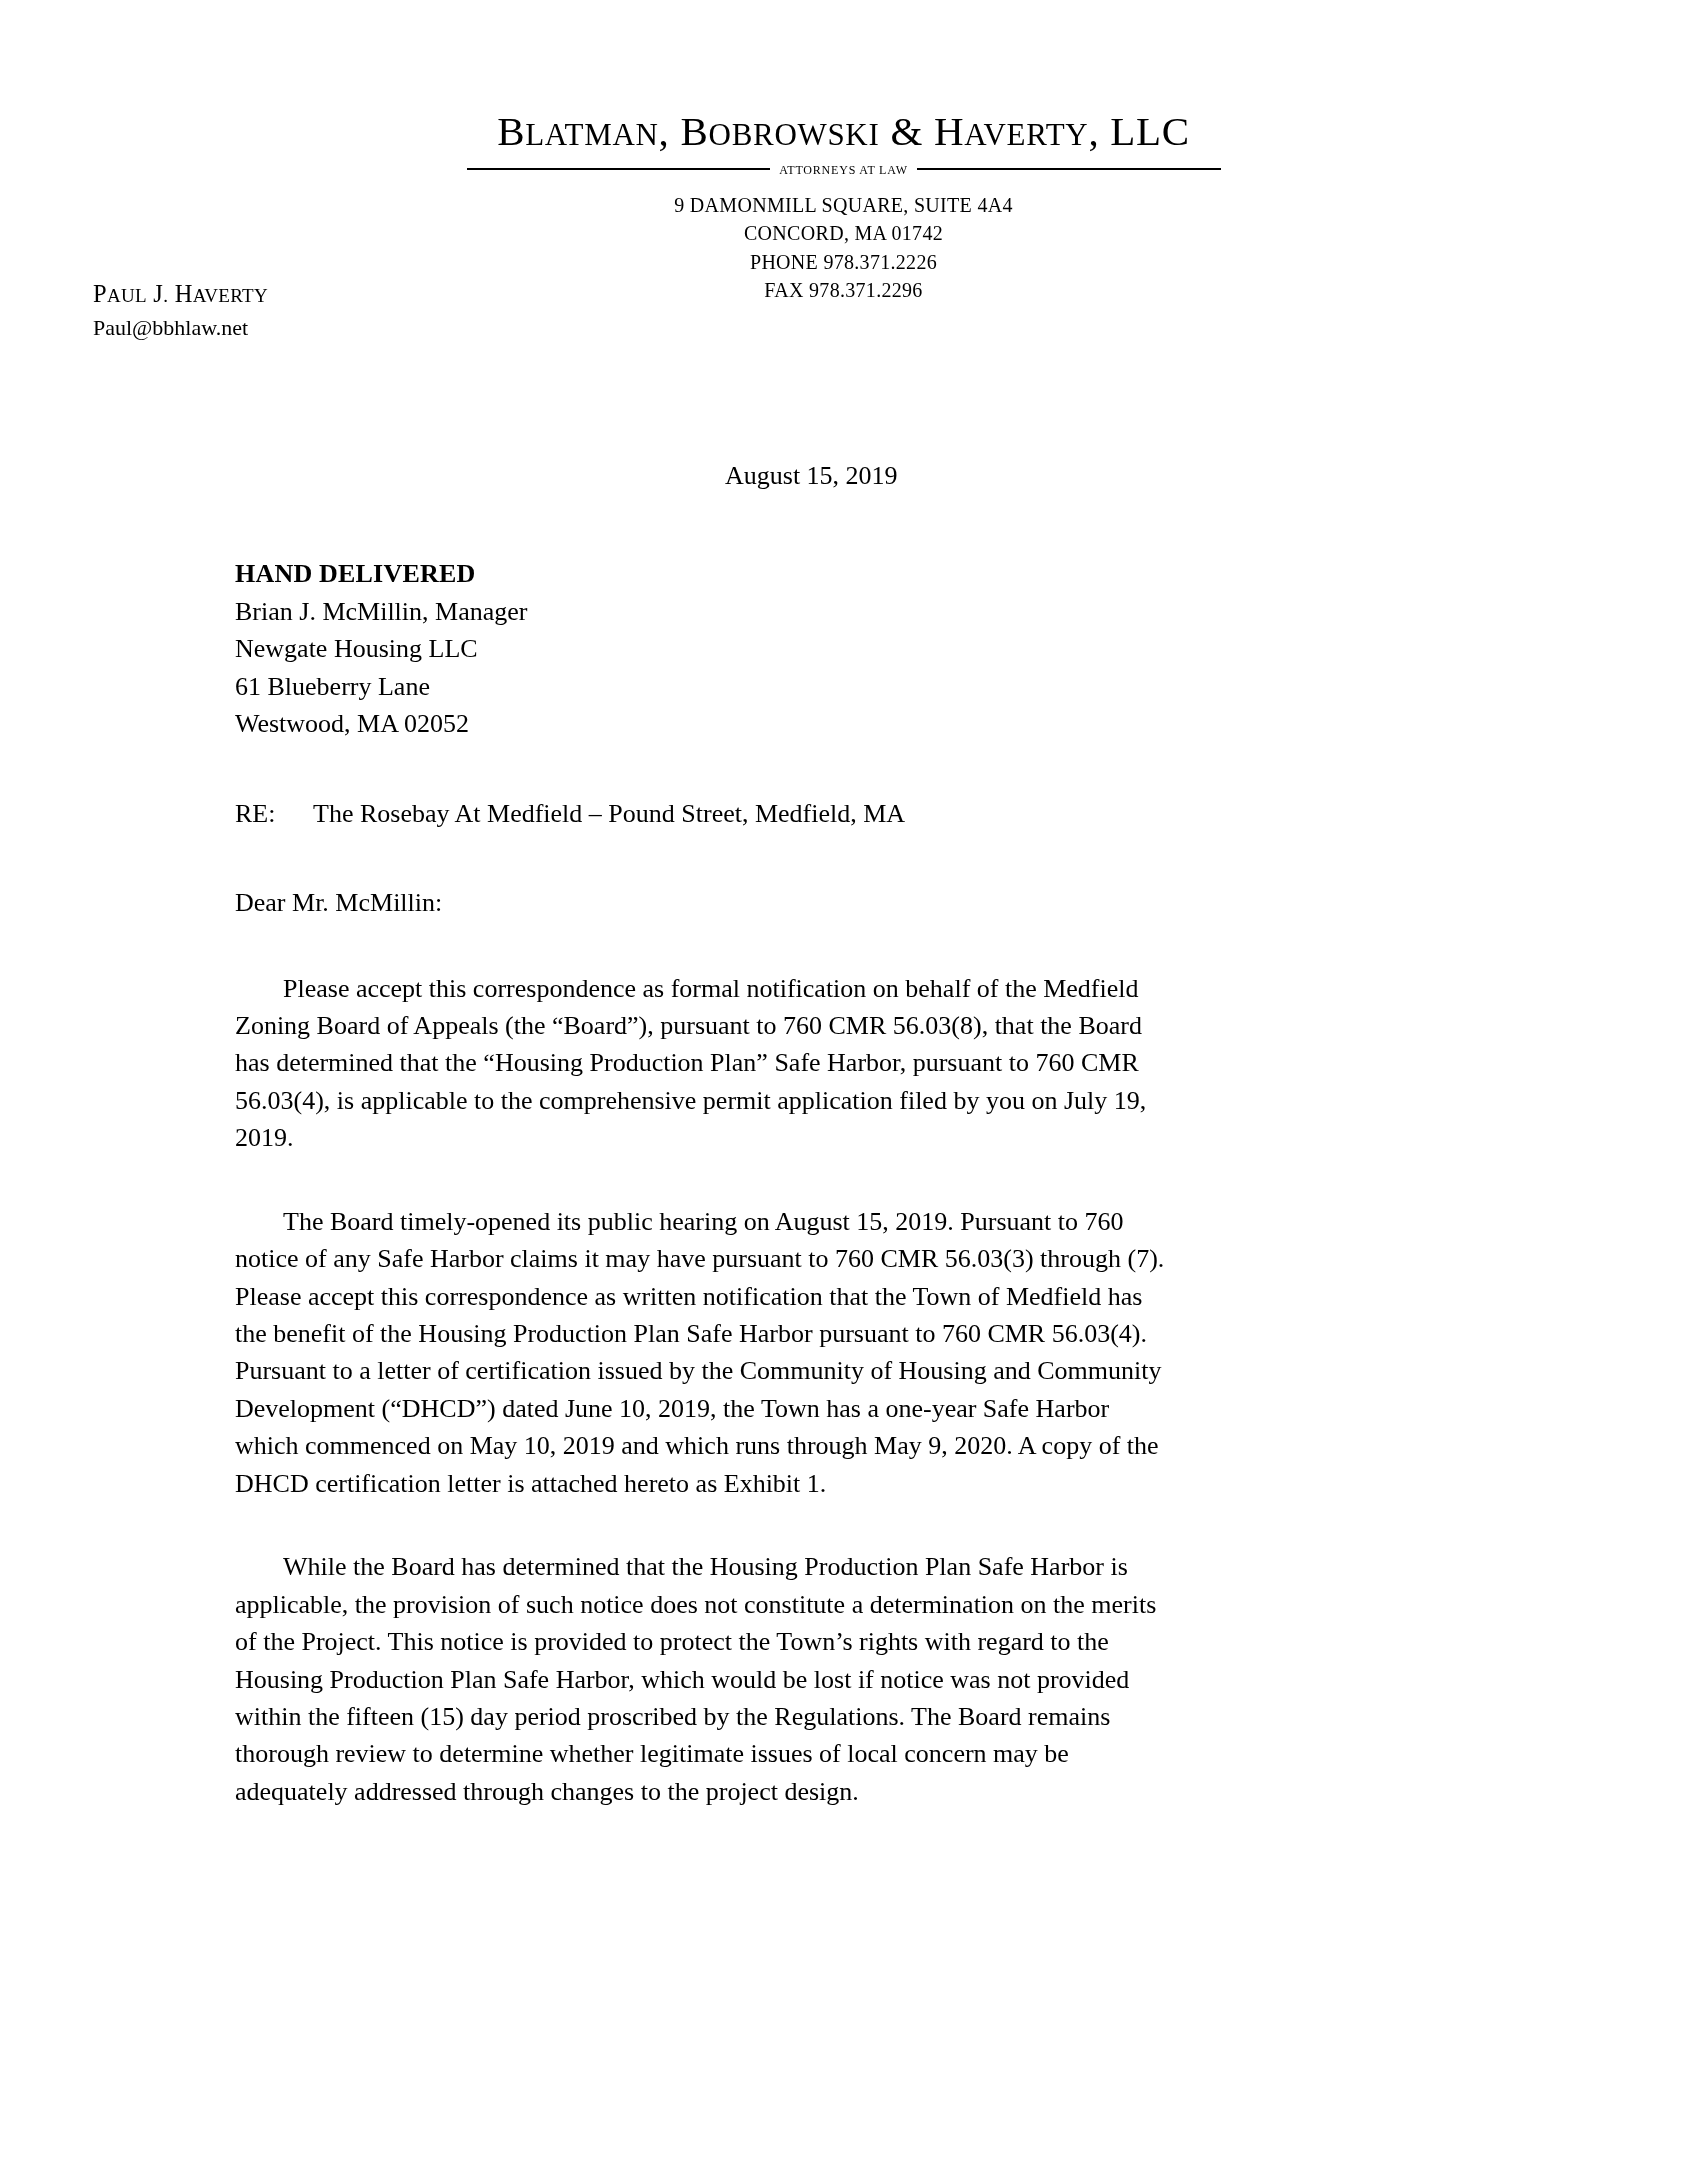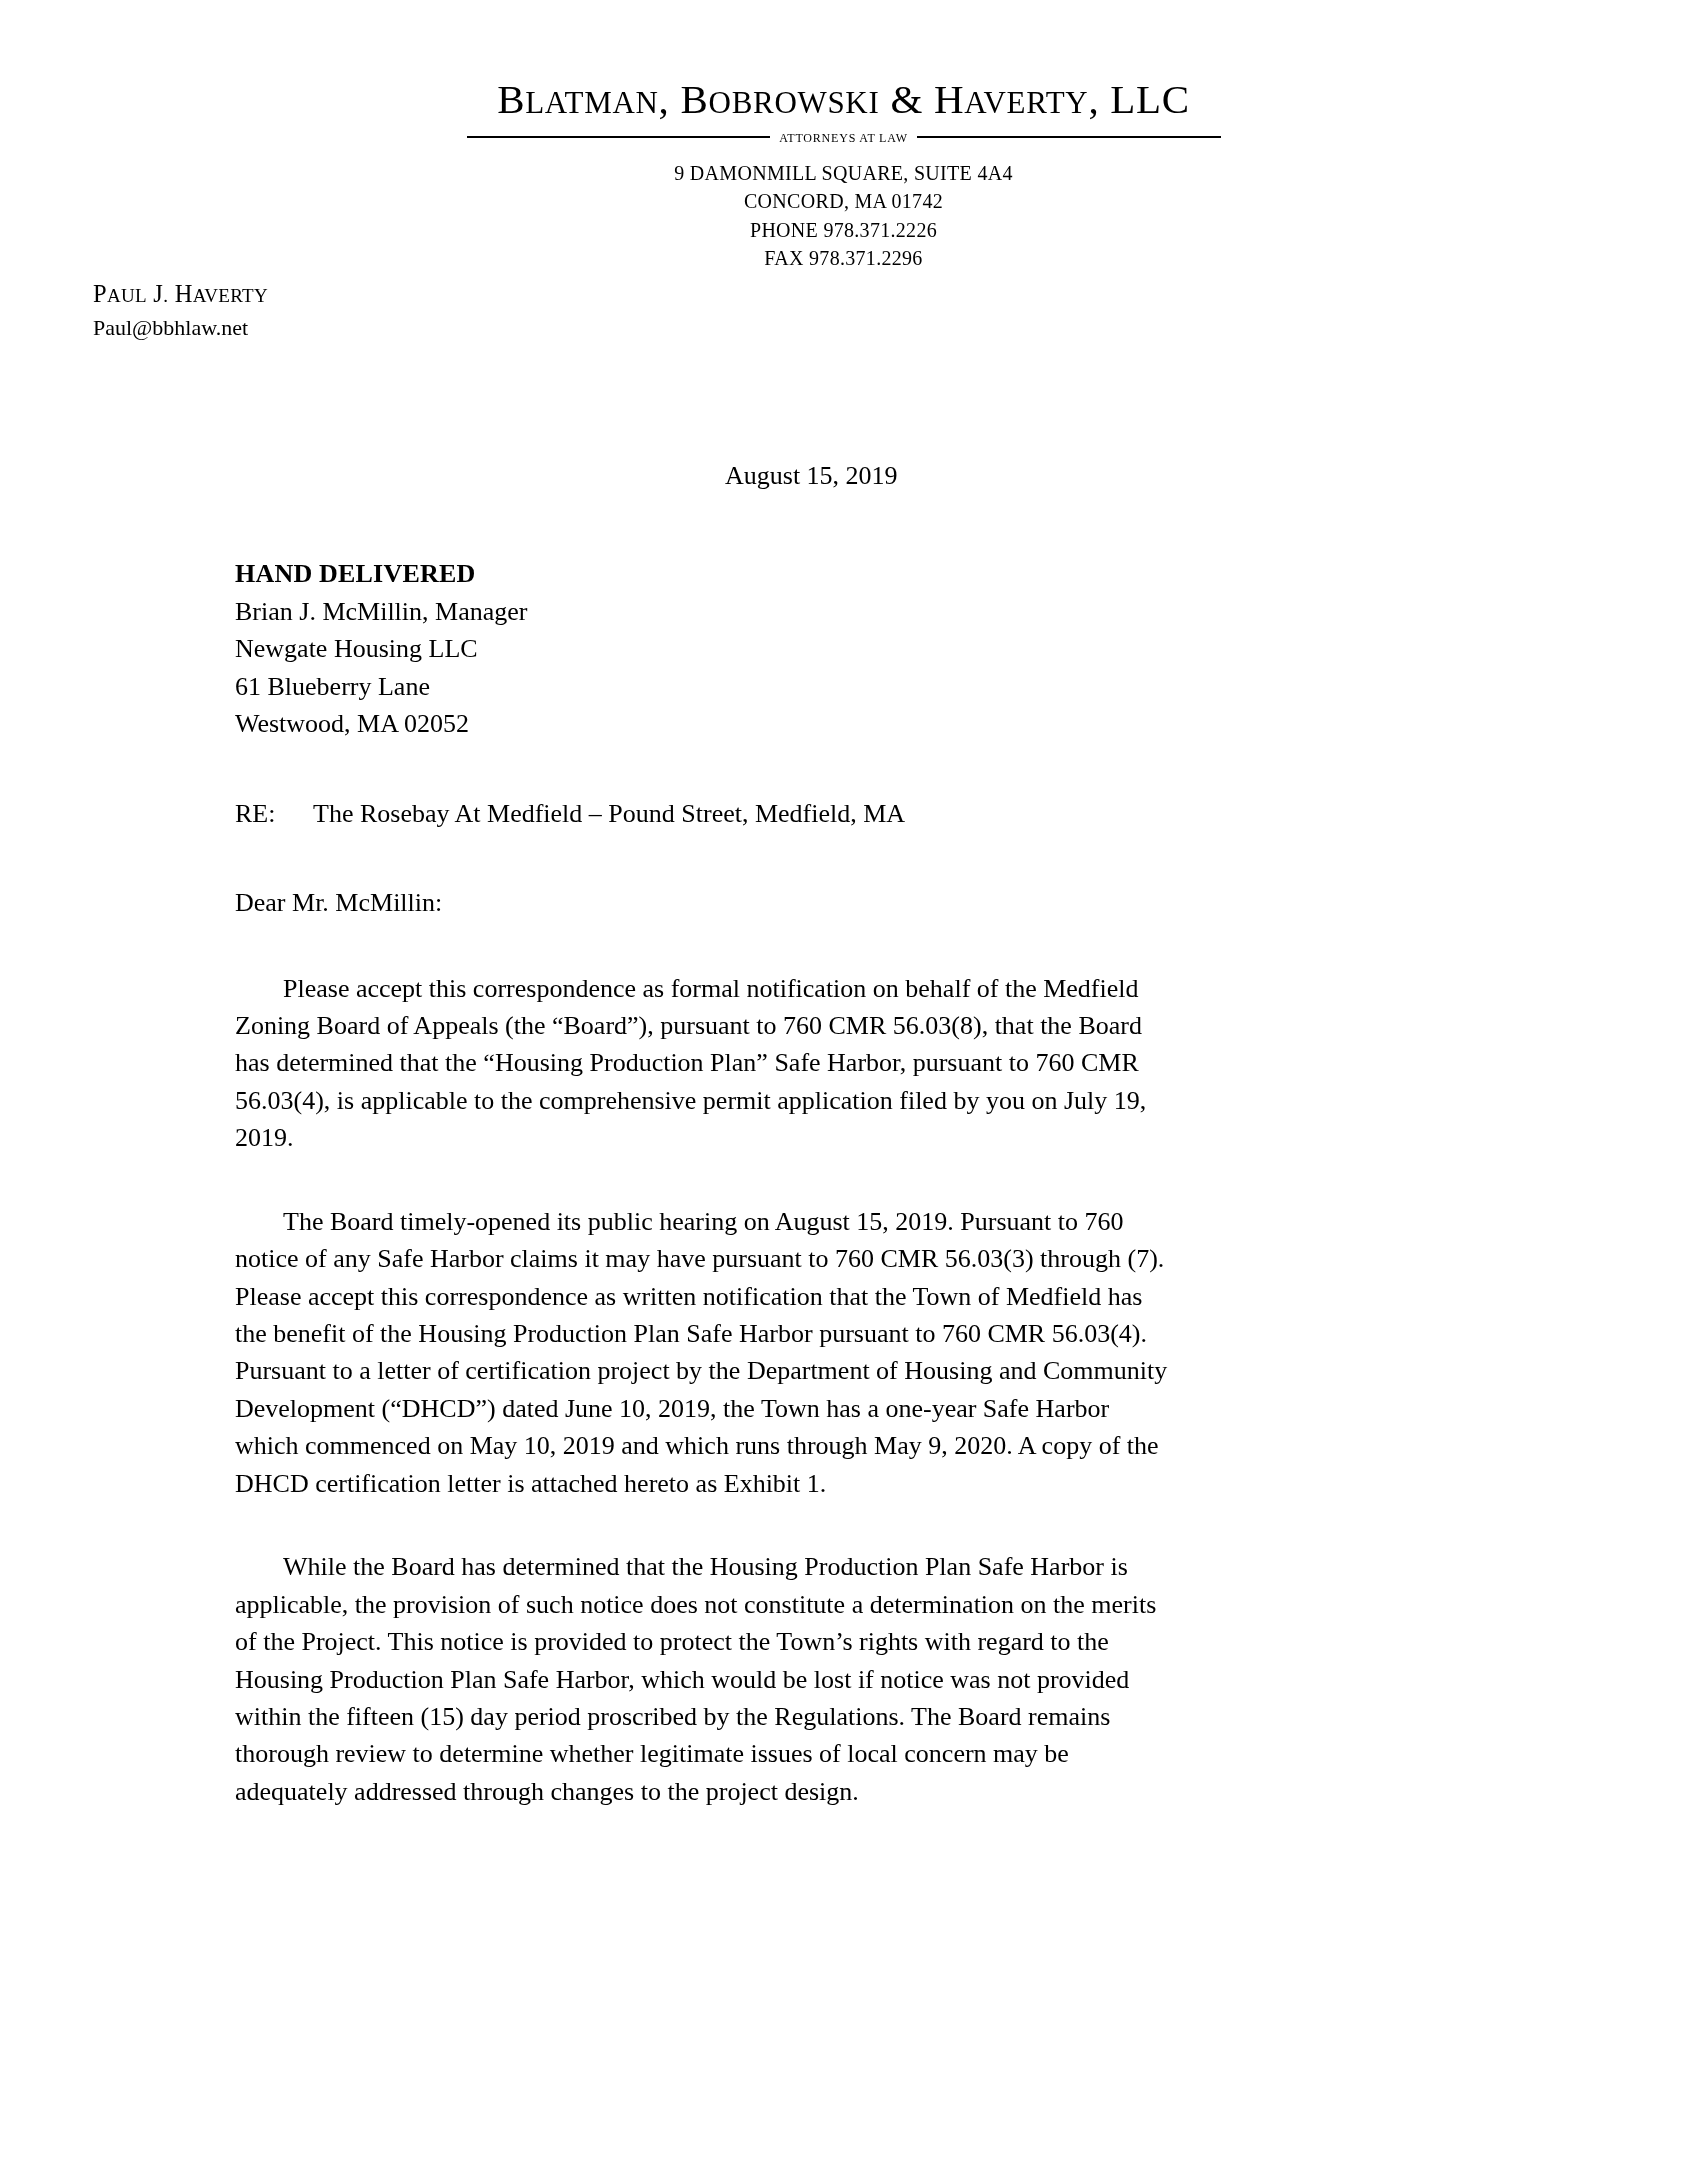--- a/index.html
+++ b/index.html
@@ -26,20 +26,21 @@
     right: 0;
     top: 79px;
     text-align: center;
   }
   .firm-name {
     font-family: "Liberation Serif", "DejaVu Serif", serif;
     font-size: 41px;
     letter-spacing: 0.7px;
     line-height: 1.0;
     white-space: nowrap;
+    margin-top: 32px;
   }
   .firm-name .cap {
     font-size: 41px;
   }
   .firm-name .sc {
     font-size: 31px;
   }
   .rule-row {
     display: flex;
     align-items: center;
@@ -191,21 +192,21 @@
       <div>has determined that the “Housing Production Plan” Safe Harbor, pursuant to 760 CMR</div>
       <div>56.03(4), is applicable to the comprehensive permit application filed by you on July 19,</div>
       <div>2019.</div>
     </div>
 
     <div class="para">
       <div class="indent">The Board timely-opened its public hearing on August 15, 2019.  Pursuant to 760</div>
       <div>notice of any Safe Harbor claims it may have pursuant to 760 CMR 56.03(3) through (7).</div>
       <div>Please accept this correspondence as written notification that the Town of Medfield has</div>
       <div>the benefit of the Housing Production Plan Safe Harbor pursuant to 760 CMR 56.03(4).</div>
-      <div>Pursuant to a letter of certification project by the Department of Housing and Community</div>
+      <div>Pursuant to a letter of certification issued by the Community of Housing and Community</div>
       <div>Development (“DHCD”) dated June 10, 2019, the Town has a one-year Safe Harbor</div>
       <div>which commenced on May 10, 2019 and which runs through May 9, 2020.  A copy of the</div>
       <div>DHCD certification letter is attached hereto as Exhibit 1.</div>
     </div>
 
     <div class="para">
       <div class="indent">While the Board has determined that the Housing Production Plan Safe Harbor is</div>
       <div>applicable, the provision of such notice does not constitute a determination on the merits</div>
       <div>of the Project.  This notice is provided to protect the Town’s rights with regard to the</div>
       <div>Housing Production Plan Safe Harbor, which would be lost if notice was not provided</div>

